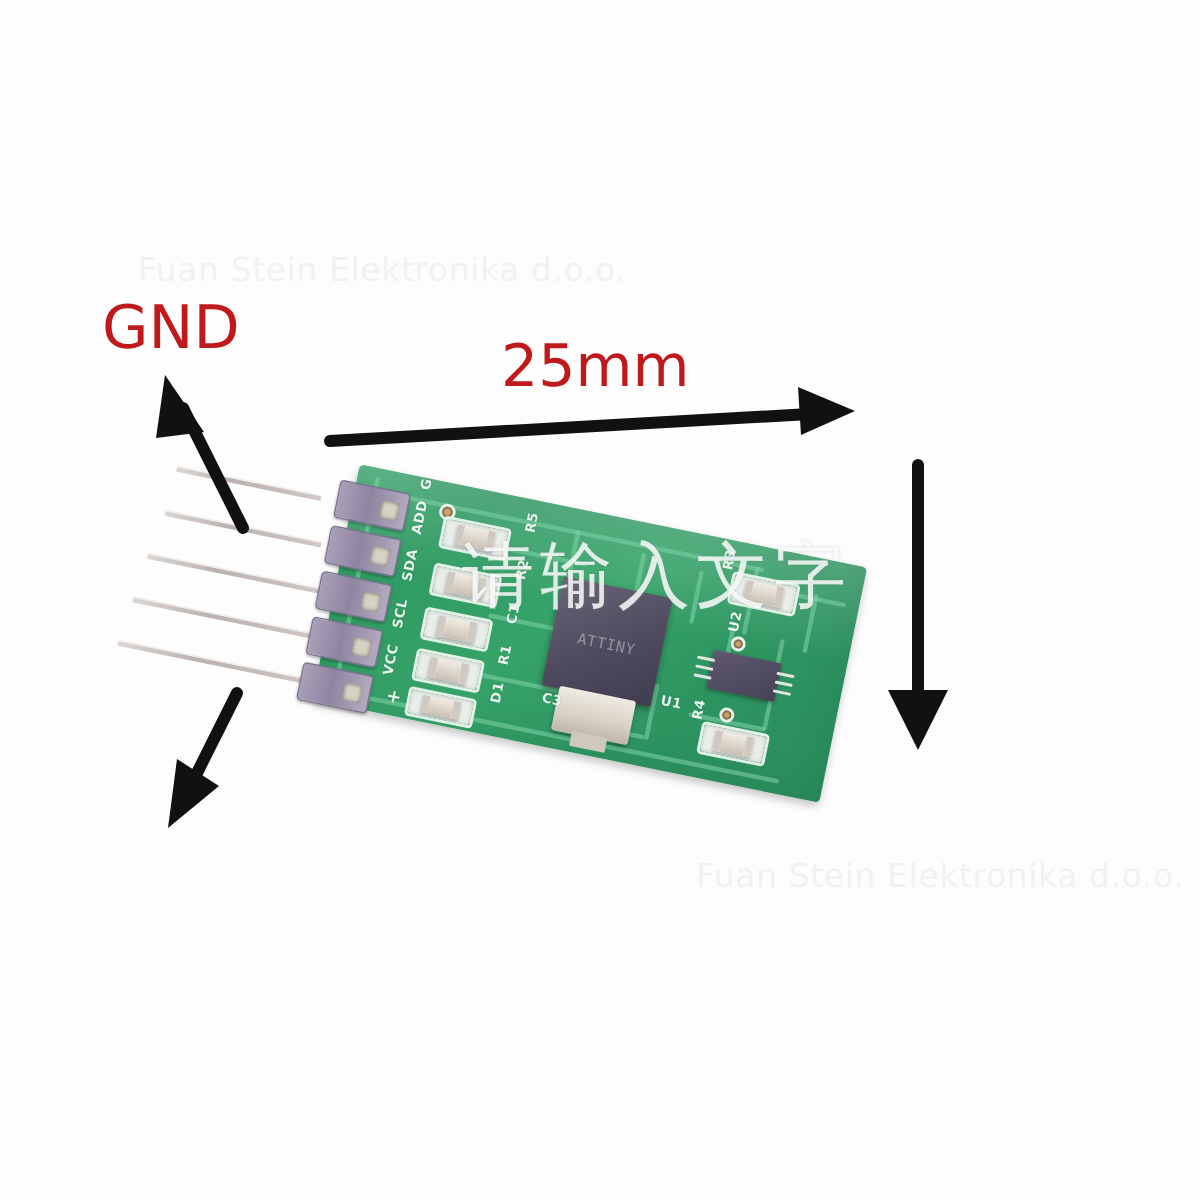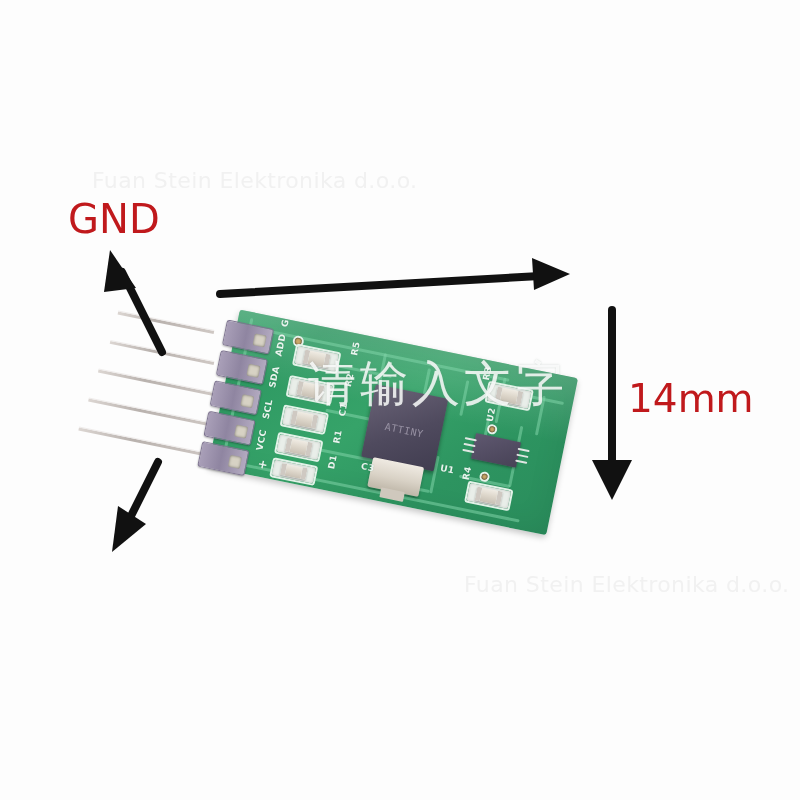--- a/index.html
+++ b/index.html
@@ -375,15 +375,15 @@
       <polygon points="570,274 532,258 534,290" fill="#111"></polygon>
     </g>
 
     <g>
       <line x1="612" y1="310" x2="612" y2="470" stroke="#111" stroke-width="8" stroke-linecap="round"></line>
       <polygon points="612,500 592,460 632,460" fill="#111"></polygon>
     </g>
   </svg>
 
   <div class="dim-label" id="lbl-gnd">GND</div>
-  <div class="dim-label" id="lbl-14mm">14mm</div>
+  <div class="dim-label" id="lbl-25mm">25mm</div>
 
 </div>
 
 </body></html>

